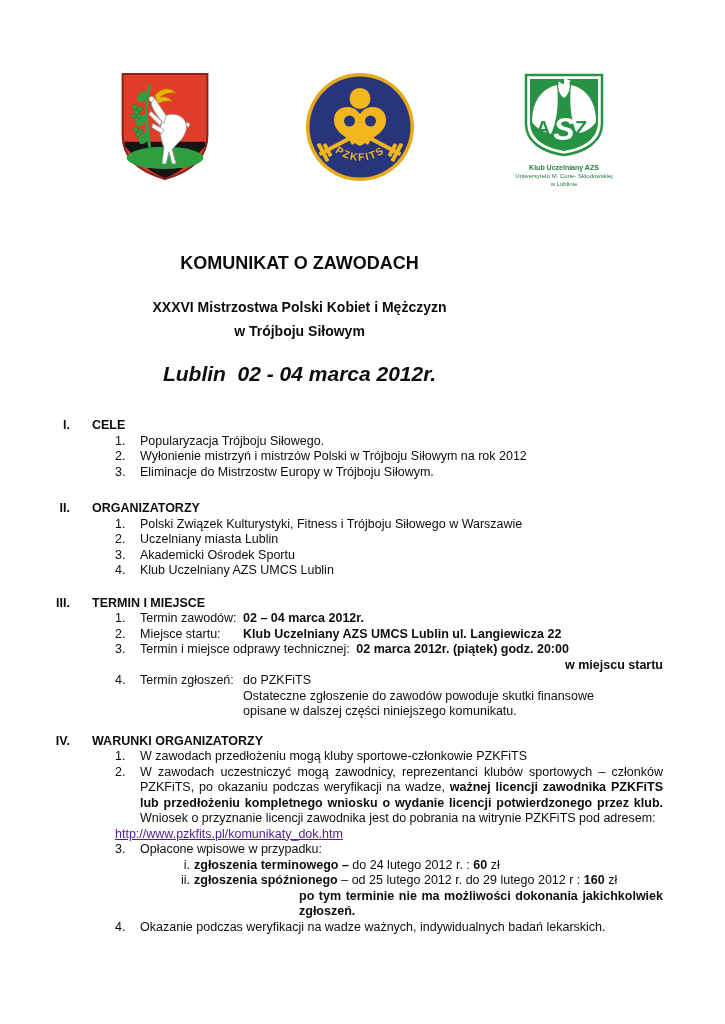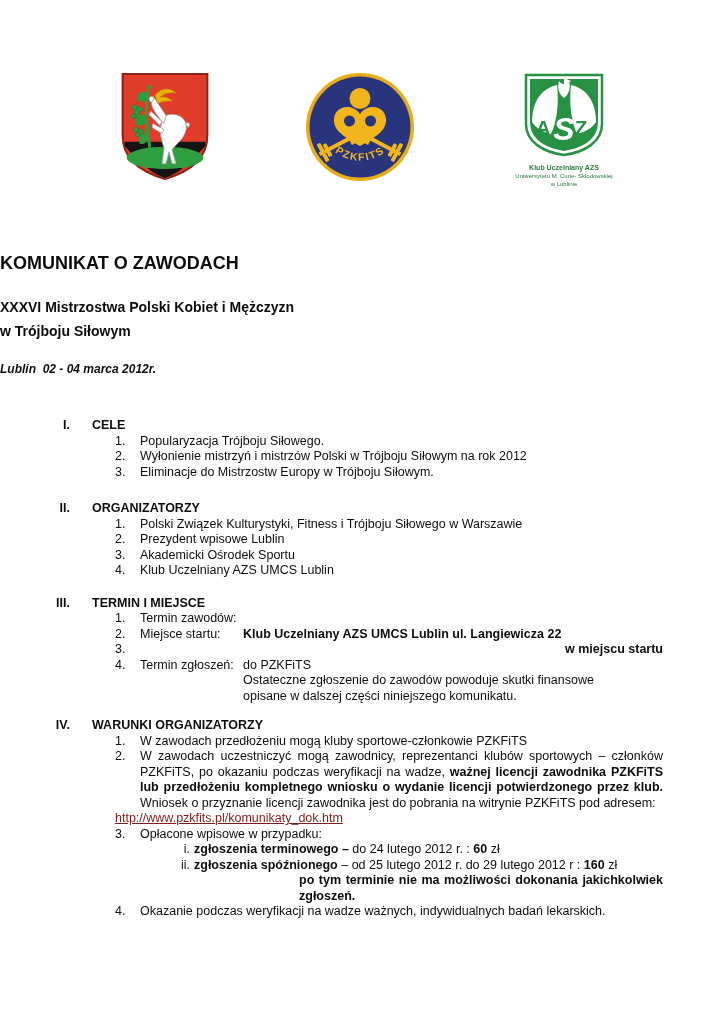--- a/index.html
+++ b/index.html
@@ -7,42 +7,42 @@
         font-family:"Liberation Sans", sans-serif;font-size:12.5px;color:#0d0d0d;overflow:hidden;}
   
   .logo{position:absolute;}
   .logo-lublin{left:119px;top:71px;}
   .logo-pzk{left:305px;top:72px;}
   .logo-azs{left:504px;top:72px;width:120px;text-align:center;}
   .azs-caption{margin-top:3px;color:#2a7a42;line-height:8px;}
   .azs-caption .c1{font-size:7px;font-weight:bold;}
   .azs-caption .c2,.azs-caption .c3{font-size:6px;}
   
-  .header{position:absolute;left:0;top:253px;width:599px;}
+  .header{position:absolute;left:0;top:253px;width:599px;text-align:center;}
   .title{font-size:18px;font-weight:bold;line-height:21px;}
   .subtitle{margin-top:21px;font-size:14px;font-weight:bold;line-height:24px;}
-  .dateline{margin-top:19px;font-size:12px;font-weight:bold;font-style:italic;white-space:pre-wrap;}
+  .dateline{margin-top:19px;font-size:21px;font-weight:bold;font-style:italic;white-space:pre-wrap;}
   
   .content{position:absolute;left:45px;top:418px;width:618px;line-height:15.5px;}
   .sec-head{display:flex;font-weight:bold;}
   .roman{flex:0 0 25px;text-align:right;}
   .sec-title{margin-left:22px;}
   .item{display:flex;margin-left:70px;}
   .inum{flex:0 0 25px;}
   .itext{flex:1;min-width:0;}
   .cols{display:flex;}
   .lbl{flex:0 0 103px;}
   .val{flex:1;min-width:0;}
   .indent2{margin-left:110px;font-weight:bold;text-align:right;}
   .gap-a{margin-top:21px;}
   .gap-b{margin-top:17px;}
   .gap-c{margin-top:14px;}
   .just{text-align:justify;}
   .linkline{margin-left:-25px;}
-  a.doclink{color:#7f1d1d;text-decoration:underline;}
+  a.doclink{color:#4c1d95;text-decoration:underline;}
   .sub{display:flex;margin-left:33px;}
   .snum{flex:0 0 17px;text-align:right;margin-right:4px;}
   .stext{flex:1;min-width:0;}
   .nowrap{white-space:nowrap;}
   .note{margin-left:105px;width:364px;font-weight:bold;text-align:justify;}
   b{font-weight:bold;}
 </style>
 </head>
 <body>
 
@@ -163,53 +163,58 @@
       <div class="sec-head">
         <span class="roman">II.</span>
         <span class="sec-title">ORGANIZATORZY</span>
       </div>
       <div class="item">
         <span class="inum">1.</span>
         <div class="itext">Polski Związek Kulturystyki, Fitness i Trójboju Siłowego w Warszawie</div>
       </div>
       <div class="item">
         <span class="inum">2.</span>
-        <div class="itext">Prezydent wpisowe Lublin</div>
+        <div class="itext">Uczelniany miasta Lublin</div>
       </div>
       <div class="item">
         <span class="inum">3.</span>
         <div class="itext">Akademicki Ośrodek Sportu</div>
       </div>
       <div class="item">
         <span class="inum">4.</span>
         <div class="itext">Klub Uczelniany AZS UMCS Lublin</div>
       </div>
     </div>
 
     <div class="sec gap-b">
       <div class="sec-head">
         <span class="roman">III.</span>
         <span class="sec-title">TERMIN I MIEJSCE</span>
       </div>
       <div class="item">
         <span class="inum">1.</span>
         <div class="itext cols">
           <span class="lbl">Termin zawodów:</span>
+          <b class="val">02 – 04 marca 2012r.</b>
         </div>
       </div>
       <div class="item">
         <span class="inum">2.</span>
         <div class="itext cols">
           <span class="lbl">Miejsce startu:</span>
           <b class="val">Klub Uczelniany AZS UMCS Lublin ul. Langiewicza 22</b>
         </div>
       </div>
       <div class="item">
         <span class="inum">3.</span>
         <div class="itext">
+          <div class="nowrap">
+            <span>Termin i miejsce odprawy technicznej:</span>
+            <b style="margin-left:3px">02 marca 2012r. (piątek) godz. 20:00</b>
+          </div>
           <div class="indent2">w miejscu startu</div>
         </div>
       </div>
       <div class="item">
         <span class="inum">4.</span>
         <div class="itext cols">
           <span class="lbl">Termin zgłoszeń:</span>
           <div class="val">
             <div>do PZKFiTS</div>
             <div>Ostateczne zgłoszenie do zawodów powoduje skutki finansowe</div>

